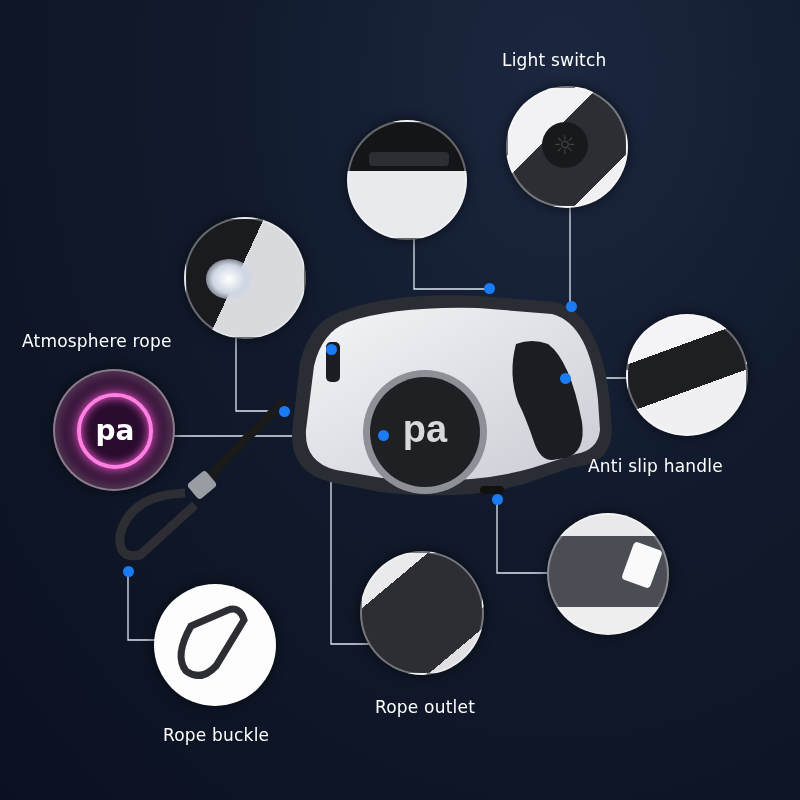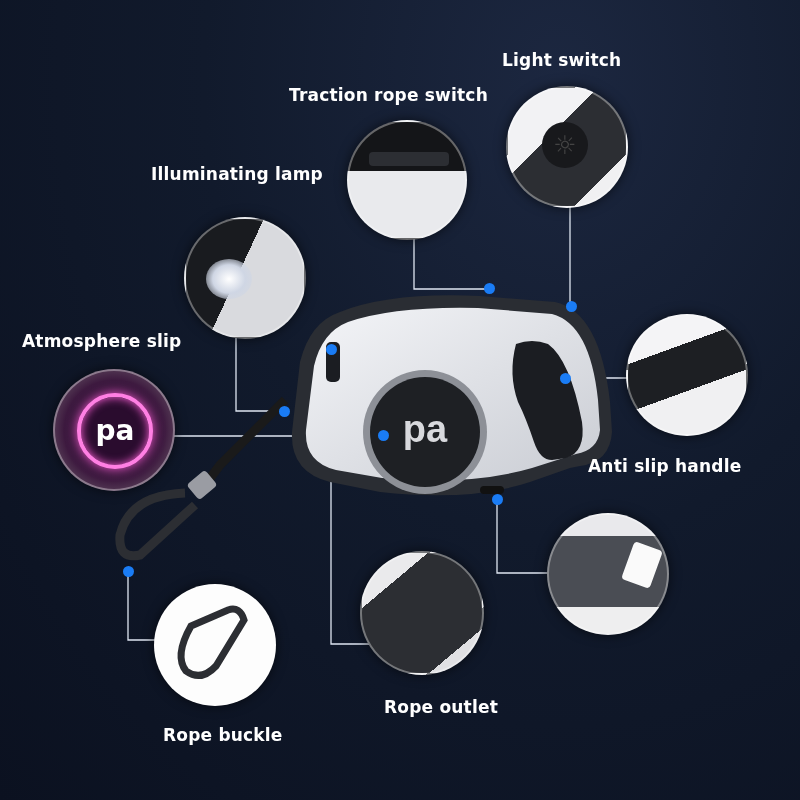--- a/index.html
+++ b/index.html
@@ -1,18 +1,18 @@
 <!DOCTYPE html>
 <html><head>
 <meta charset="utf-8">
 <style>
 *{margin:0;padding:0;box-sizing:border-box}
 body{width:800px;height:800px;overflow:hidden;font-family:"DejaVu Sans","Liberation Sans",sans-serif;}
 #stage{position:relative;width:800px;height:800px;background:radial-gradient(ellipse at 70% 10%,#1c2740 0%,#111a2c 45%,#0b1120 100%);overflow:hidden}
-.label{position:absolute;color:#ffffff;font-weight:bold;font-size:17px;white-space:nowrap;letter-spacing:0.2px}
+.label{position:absolute;color:#ffffff;font-weight:normal;font-size:17px;white-space:nowrap;letter-spacing:0.2px}
 .circle{position:absolute;border-radius:50%;overflow:hidden;border:2px solid rgba(255,255,255,0.35);box-shadow:0 0 12px rgba(0,0,0,0.6)}
 .dot{position:absolute;width:11px;height:11px;border-radius:50%;background:#1a7cf5;margin:-5.5px 0 0 -5.5px}
 svg.lines{position:absolute;left:0;top:0}
 </style>
 </head>
 <body>
 
 <div id="stage">
 
   <svg class="lines" width="800" height="800">
@@ -81,19 +81,17 @@
   <div class="dot" style="left:571px;top:306px"></div>
   <div class="dot" style="left:489px;top:288px"></div>
   <div class="dot" style="left:284px;top:411px"></div>
   <div class="dot" style="left:383px;top:435px"></div>
   <div class="dot" style="left:565px;top:378px"></div>
   <div class="dot" style="left:497px;top:499px"></div>
   <div class="dot" style="left:331px;top:349px"></div>
   <div class="dot" style="left:128px;top:571px"></div>
 
   <div class="label" style="left:502px;top:50px">Light switch</div>
-  <div class="label" style="left:289px;top:85px">Traction rope switch</div>
-  <div class="label" style="left:151px;top:164px">Illuminating lamp</div>
-  <div class="label" style="left:22px;top:331px">Atmosphere slip</div>
+  <div class="label" style="left:22px;top:331px">Atmosphere rope</div>
   <div class="label" style="left:588px;top:456px">Anti slip handle</div>
-  <div class="label" style="left:384px;top:697px">Rope outlet</div>
+  <div class="label" style="left:375px;top:697px">Rope outlet</div>
   <div class="label" style="left:163px;top:725px">Rope buckle</div>
 </div>
 
 </body></html>

